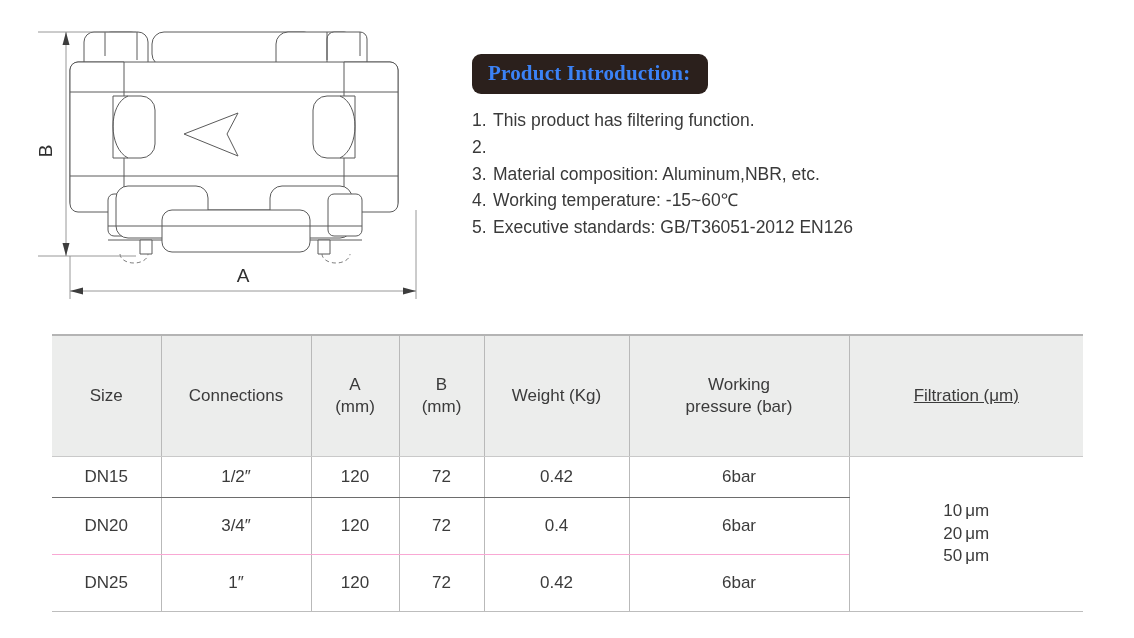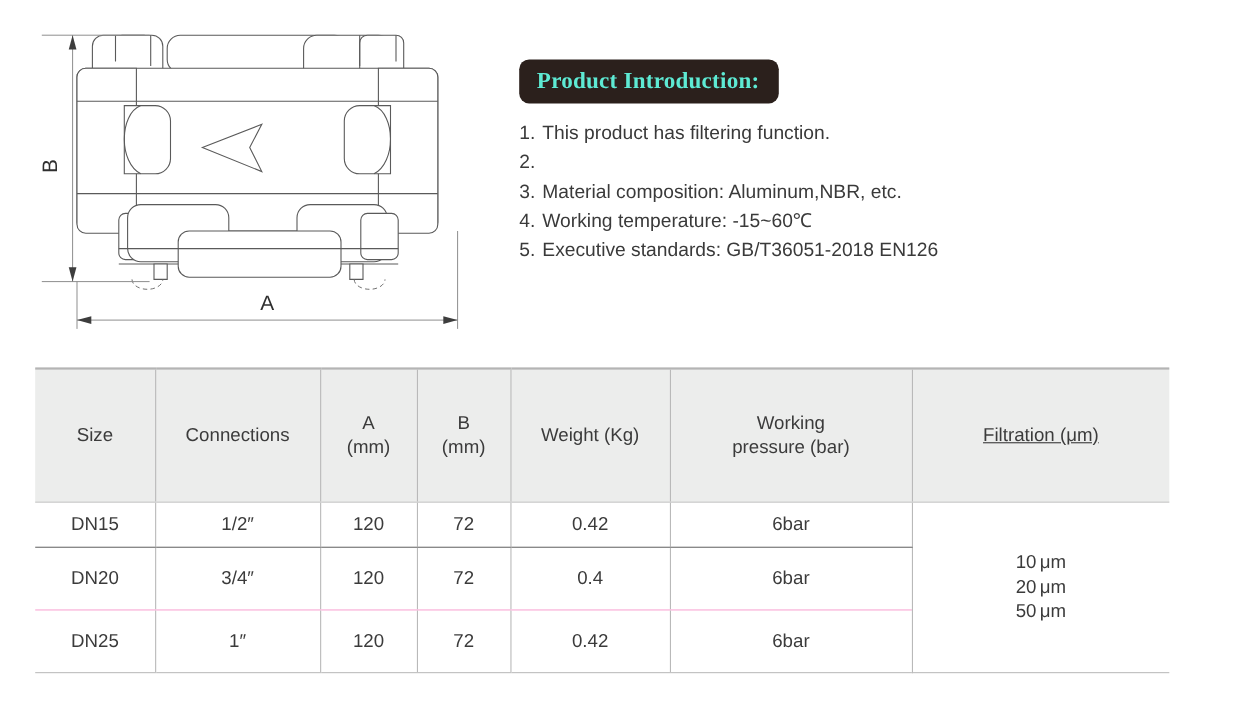--- a/index.html
+++ b/index.html
@@ -13,21 +13,21 @@
 
   
   #drawing{position:absolute;left:16px;top:14px;width:440px;height:296px;}
   #drawing svg{display:block;}
 
   
   #intro{position:absolute;left:472px;top:54px;width:650px;}
   .badge{
     display:inline-block;
     background:#2b201c;
-    color:#5eead4;
+    color:#3b82f6;
     border-radius:9px;
     padding:8px 18px 9px 16px;
     font-family:"Liberation Serif", serif;
     font-size:21px;
     font-weight:700;
     letter-spacing:.2px;
     line-height:1.1;
   }
   .intro-list{
     list-style:none;
@@ -40,21 +40,21 @@
     display:flex;
     align-items:flex-start;
     margin-bottom:1px;
   }
   .intro-num{flex:0 0 auto;width:21px;}
   .intro-txt{flex:1 1 auto;}
   .intro-txt .cont{display:block;padding-left:12px;}
 
   
   #spec-table{
-    position:absolute;left:32px;top:334px;
+    position:absolute;left:52px;top:334px;
     width:1031px;
     border-collapse:collapse;
     table-layout:fixed;
   }
   #spec-table th,#spec-table td{
     border-left:1px solid #b9b9b9;
     padding:0;
     text-align:center;
     vertical-align:middle;
     font-weight:normal;
@@ -197,21 +197,21 @@
       <li>
         <span class="intro-num">3.</span>
         <span class="intro-txt">Material composition: Aluminum,NBR, etc.</span>
       </li>
       <li>
         <span class="intro-num">4.</span>
         <span class="intro-txt">Working temperature: -15~60℃</span>
       </li>
       <li>
         <span class="intro-num">5.</span>
-        <span class="intro-txt">Executive standards: GB/T36051-2018 EN126</span>
+        <span class="intro-txt">Executive standards: GB/T36051-2012 EN126</span>
       </li>
     </ul>
   </div>
 
   <table id="spec-table">
     <colgroup>
       <col style="width:109px">
       <col style="width:150px">
       <col style="width:88px">
       <col style="width:85px">

